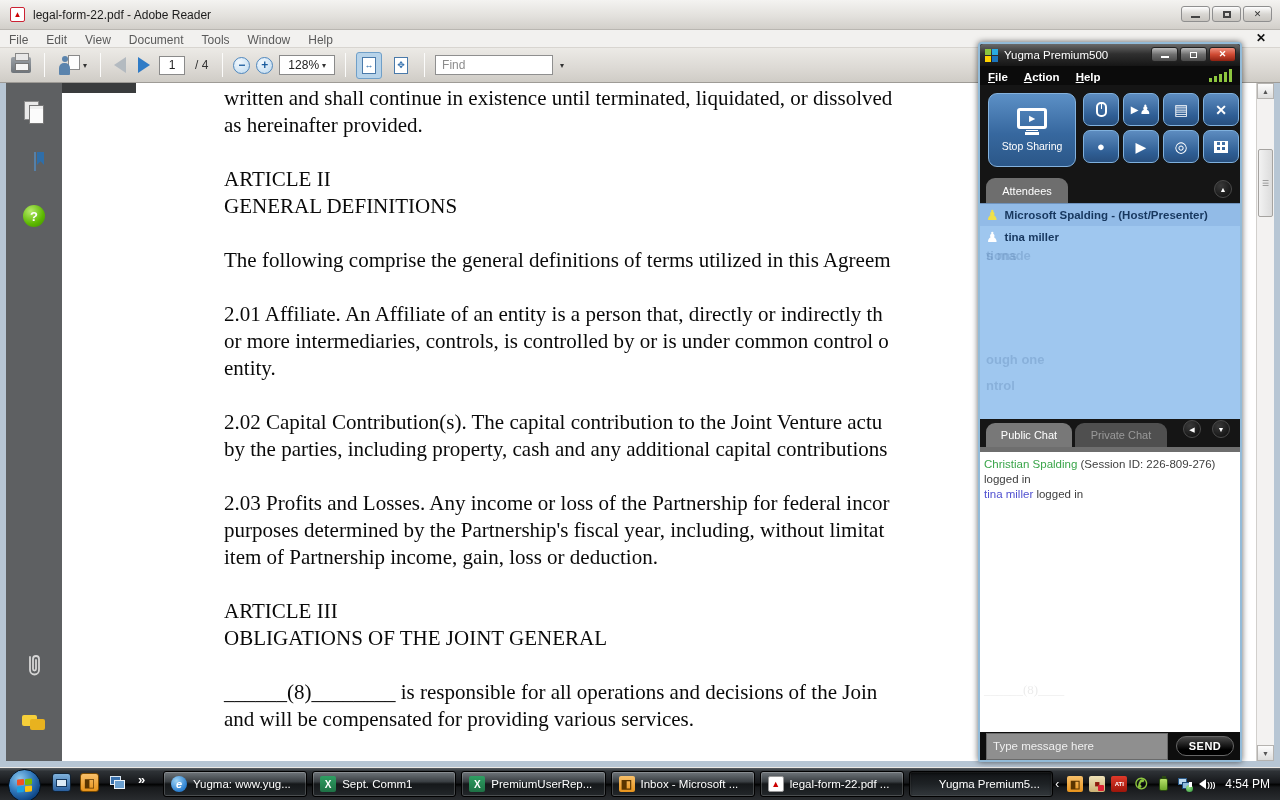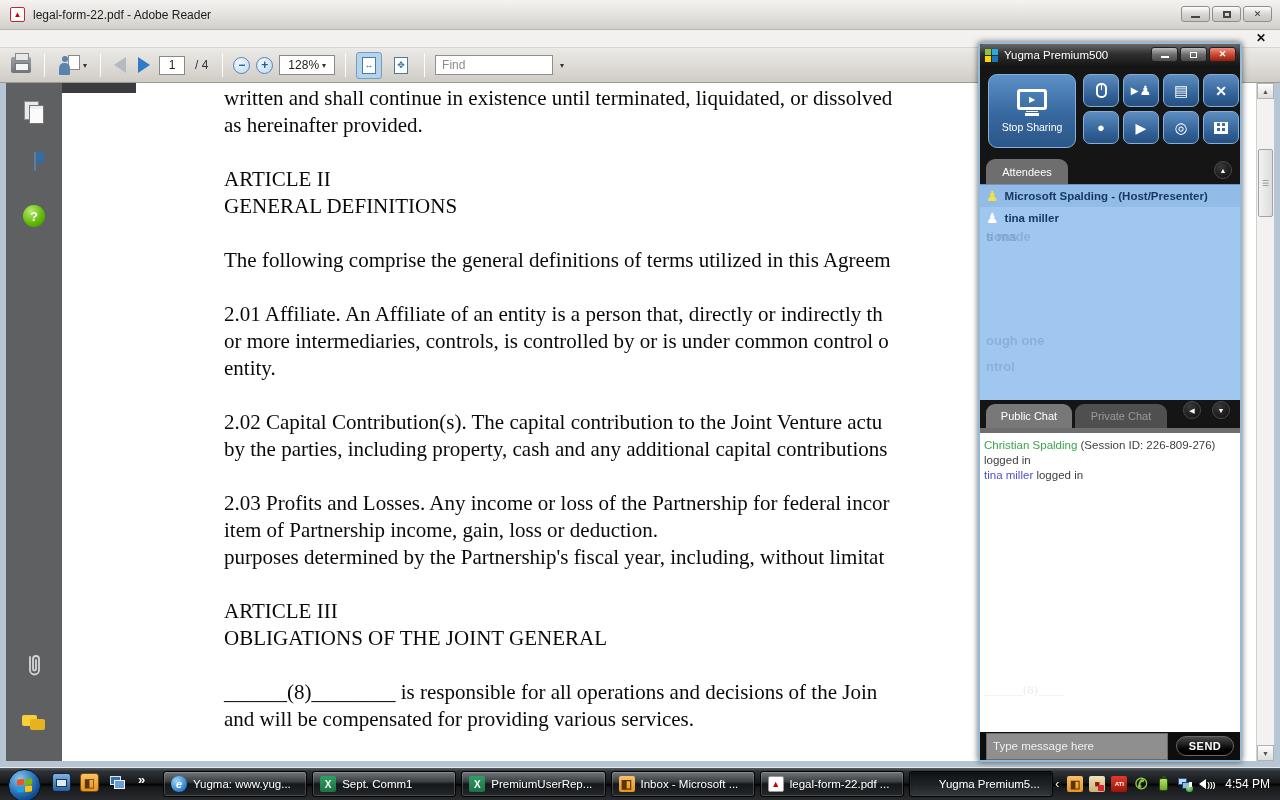--- a/index.html
+++ b/index.html
@@ -251,20 +251,21 @@
         <span class="wbtn">
             <span class="mini-bar"></span>
           </span>
         <span class="wbtn">
             <span class="mini-box"></span>
           </span>
         <span class="wbtn">✕</span>
       </span>
     </div>
     <div class="ar-menubar">
+      <span id="ar-menus"><span class="ar-menu-item">File</span><span class="ar-menu-item">Edit</span><span class="ar-menu-item">View</span><span class="ar-menu-item">Document</span><span class="ar-menu-item">Tools</span><span class="ar-menu-item">Window</span><span class="ar-menu-item">Help</span></span>
       <span class="doc-close-x">✕</span>
     </div>
     <div class="ar-toolbar">
       <span class="tbtn">
           <span class="printer-ic"></span>
         </span>
       <span class="tsep"></span>
       <span class="tbtn">
         <span class="share-ic">
             <span class="pg"></span>
@@ -338,22 +339,22 @@
               <div class="doc-line">2.01 Affiliate. An Affiliate of an entity is a person that, directly or indirectly th</div>
               <div class="doc-line">or more intermediaries, controls, is controlled by or is under common control o</div>
               <div class="doc-line">entity.</div>
             </div>
             <div class="doc-block">
               <div class="doc-line">2.02 Capital Contribution(s). The capital contribution to the Joint Venture actu</div>
               <div class="doc-line">by the parties, including property, cash and any additional capital contributions</div>
             </div>
             <div class="doc-block">
               <div class="doc-line">2.03 Profits and Losses. Any income or loss of the Partnership for federal incor</div>
+              <div class="doc-line">purposes determined by the Partnership's fiscal year, including, without limitat</div>
               <div class="doc-line">item of Partnership income, gain, loss or deduction.</div>
-              <div class="doc-line">purposes determined by the Partnership's fiscal year, including, without limitat</div>
             </div>
             <div class="doc-block">
               <div class="doc-line">ARTICLE III</div>
               <div class="doc-line">OBLIGATIONS OF THE JOINT GENERAL</div>
             </div>
             <div class="doc-block">
               <div class="doc-line"> ______(8)________ is responsible for all operations and decisions of the Join</div>
               <div class="doc-line">and will be compensated for providing various services.</div>
             </div>
             <div class="doc-block">
@@ -379,20 +380,30 @@
         </span>
       <span class="yg-title-text">Yugma Premium500</span>
       <span class="yg-ctl">
         <span class="ygb">
             <span class="mini-bar"></span>
           </span>
         <span class="ygb">
             <span class="mini-box"></span>
           </span>
         <span class="ygb close">✕</span>
+      </span>
+    </div>
+    <div class="yg-menu">
+      <span id="yg-menus"><span class="yg-menu-item"><u>F</u>ile</span><span class="yg-menu-item"><u>A</u>ction</span><span class="yg-menu-item"><u>H</u>elp</span></span>
+      <span class="yg-signal">
+        <i style="height:4px"></i>
+          <i style="height:6px"></i>
+          <i style="height:8px"></i>
+          <i style="height:10px"></i>
+          <i style="height:13px"></i>
       </span>
     </div>
     <div class="yg-tools">
       <div class="stop-btn">
         <span class="monitor-ic">
             <span>▶</span>
           </span>
         <span class="stop-label">Stop Sharing</span>
       </div>
       <div class="yg-grid" id="yg-grid">

